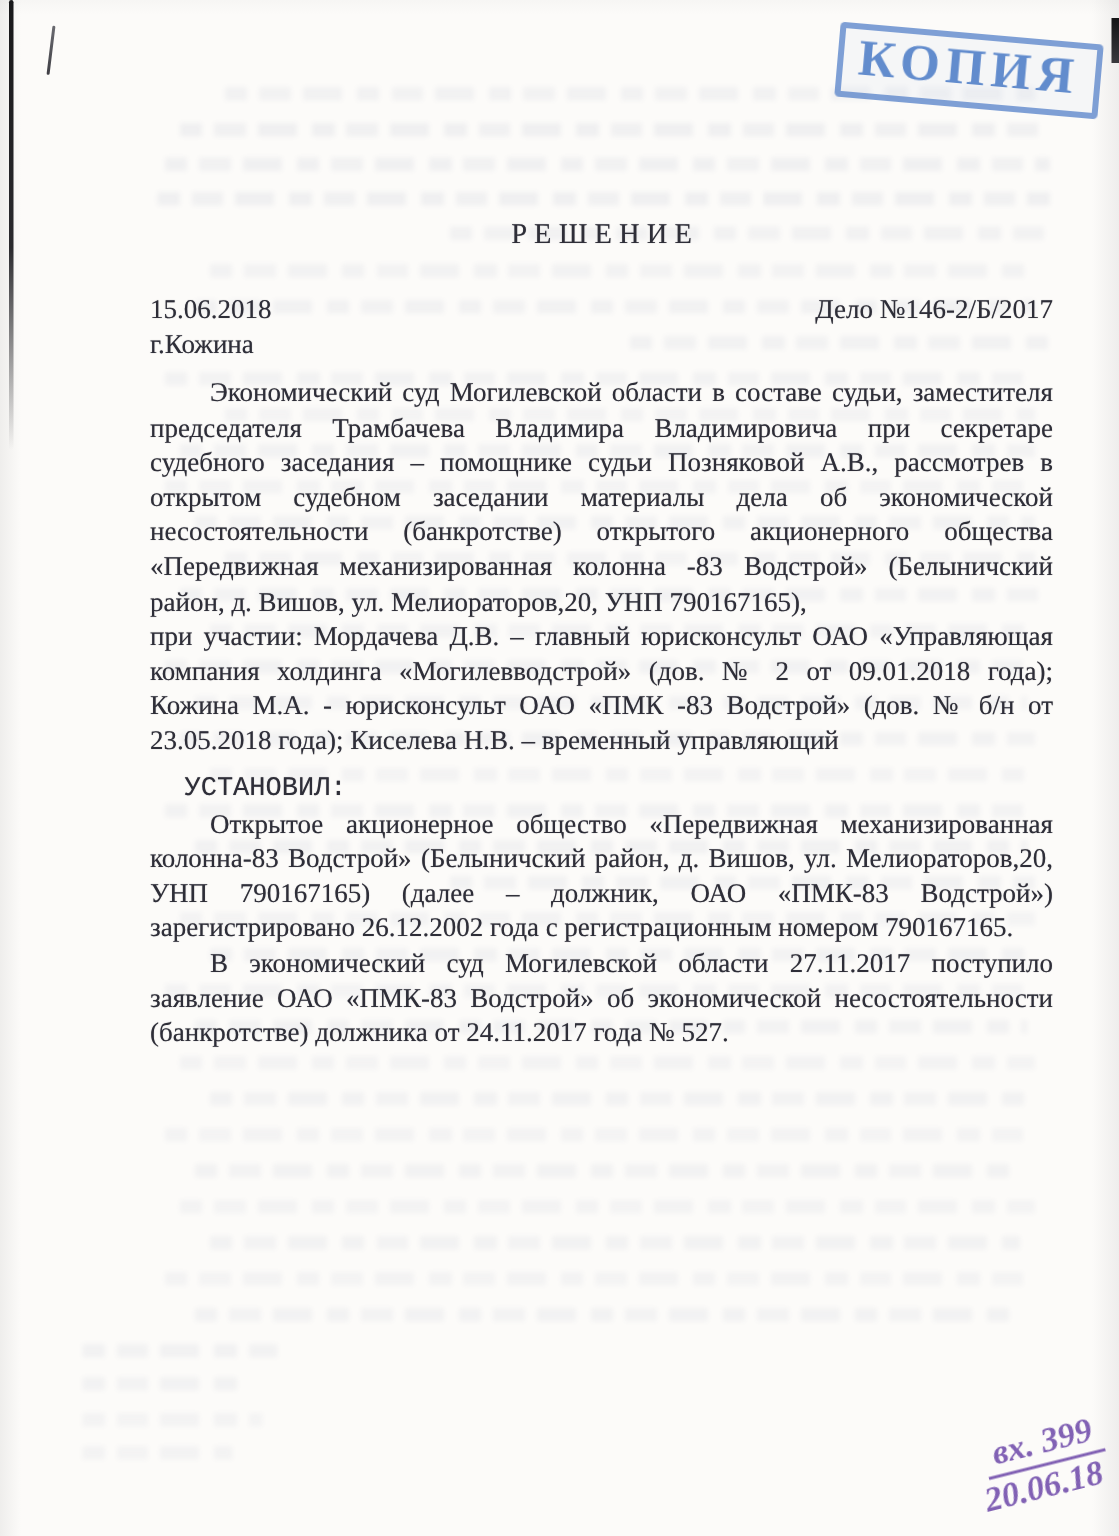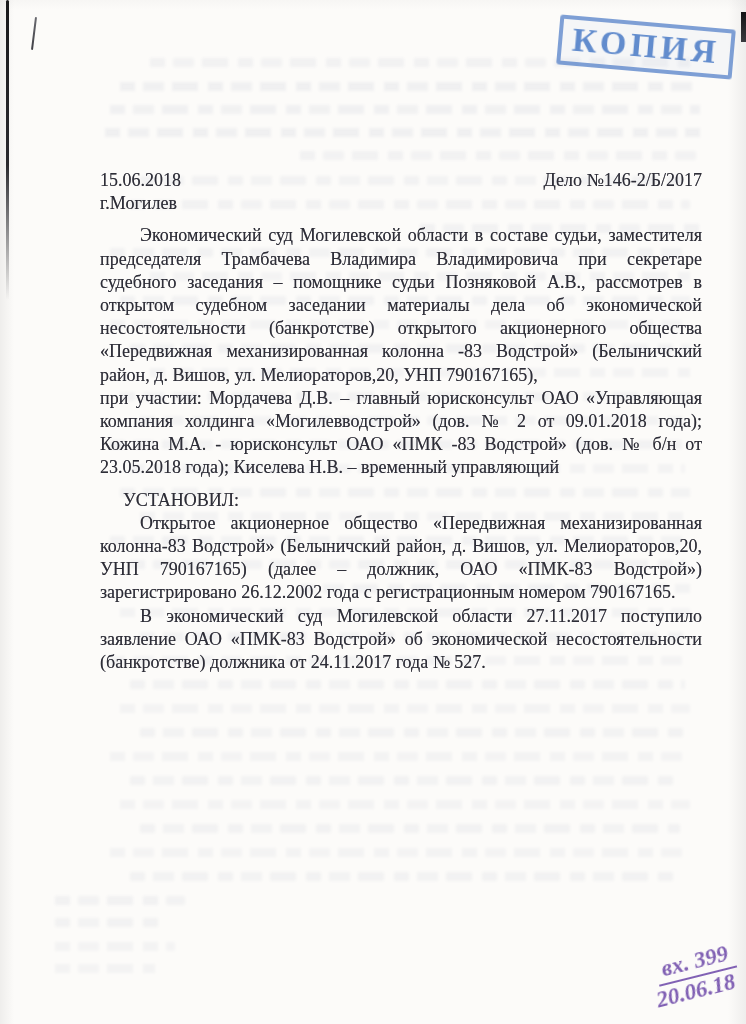--- a/index.html
+++ b/index.html
@@ -58,21 +58,21 @@
     font-size:18px;line-height:23.2px;
     text-shadow:0 0 .6px rgba(46,46,56,.55);
   }
   .title-block{padding-top:144px;text-align:center;font-size:19px;line-height:26px;}
   .meta-row{margin-top:25px;display:flex;justify-content:space-between;gap:32px;}
   .city-row{margin-top:0;}
   .paras{margin-top:9px;}
   .para{margin:0;text-align:justify;}
   .para.indent{text-indent:40px;}
   .para.force-last{text-align-last:justify;}
-  .heading{margin-top:9px;text-indent:23px;}
+  .heading{margin-top:9px;text-indent:23px;font-family:Liberation Mono, monospace;}
   
   .handnote{
     position:absolute;right:8px;top:948px;z-index:3;
     transform:rotate(-14deg);
     color:#8161b4;
     font-style:italic;font-weight:bold;
     font-size:23px;line-height:26px;
     text-align:center;
     filter:blur(.3px);
   }
@@ -127,27 +127,28 @@
       <div class="bleed-row" style="top: 918px; left: 55px; width: 110px; opacity: 0.1;"></div>
       <div class="bleed-row" style="top: 942px; left: 55px; width: 120px; opacity: 0.09;"></div>
       <div class="bleed-row" style="top: 964px; left: 55px; width: 100px; opacity: 0.09;"></div>
     </div>
 
   <div class="stamp">КОПИЯ</div>
 
   <div class="content">
 
     <div class="title-block">
+      <div>Р Е Ш Е Н И Е</div>
     </div>
 
     <div class="meta-row">
       <span>15.06.2018</span>
       <span>Дело №146-2/Б/2017</span>
     </div>
-    <div class="city-row">г.Могилев</div>
+    <div class="city-row">г.Кожина</div>
 
     <div class="paras">
         <p class="para indent">Экономический суд  Могилевской области в составе судьи, заместителя председателя Трамбачева Владимира Владимировича при секретаре судебного заседания – помощнике судьи Позняковой А.В., рассмотрев в открытом судебном заседании материалы дела об экономической несостоятельности (банкротстве) открытого акционерного общества «Передвижная механизированная колонна -83 Водстрой» (Белыничский район, д. Вишов, ул. Мелиораторов,20, УНП 790167165),</p>
         <p class="para">при участии: Мордачева Д.В. – главный юрисконсульт  ОАО «Управляющая компания холдинга «Могилевводстрой» (дов. № 2 от 09.01.2018 года); Кожина М.А. - юрисконсульт ОАО «ПМК -83 Водстрой» (дов. № б/н от 23.05.2018 года); Киселева Н.В. – временный управляющий</p>
       </div>
 
     <div class="heading">УСТАНОВИЛ:</div>
 
     <div>
         <p class="para indent">Открытое акционерное общество «Передвижная механизированная колонна-83 Водстрой» (Белыничский район, д. Вишов, ул. Мелиораторов,20, УНП 790167165)  (далее – должник, ОАО «ПМК-83 Водстрой») зарегистрировано 26.12.2002 года с регистрационным номером 790167165.</p>

